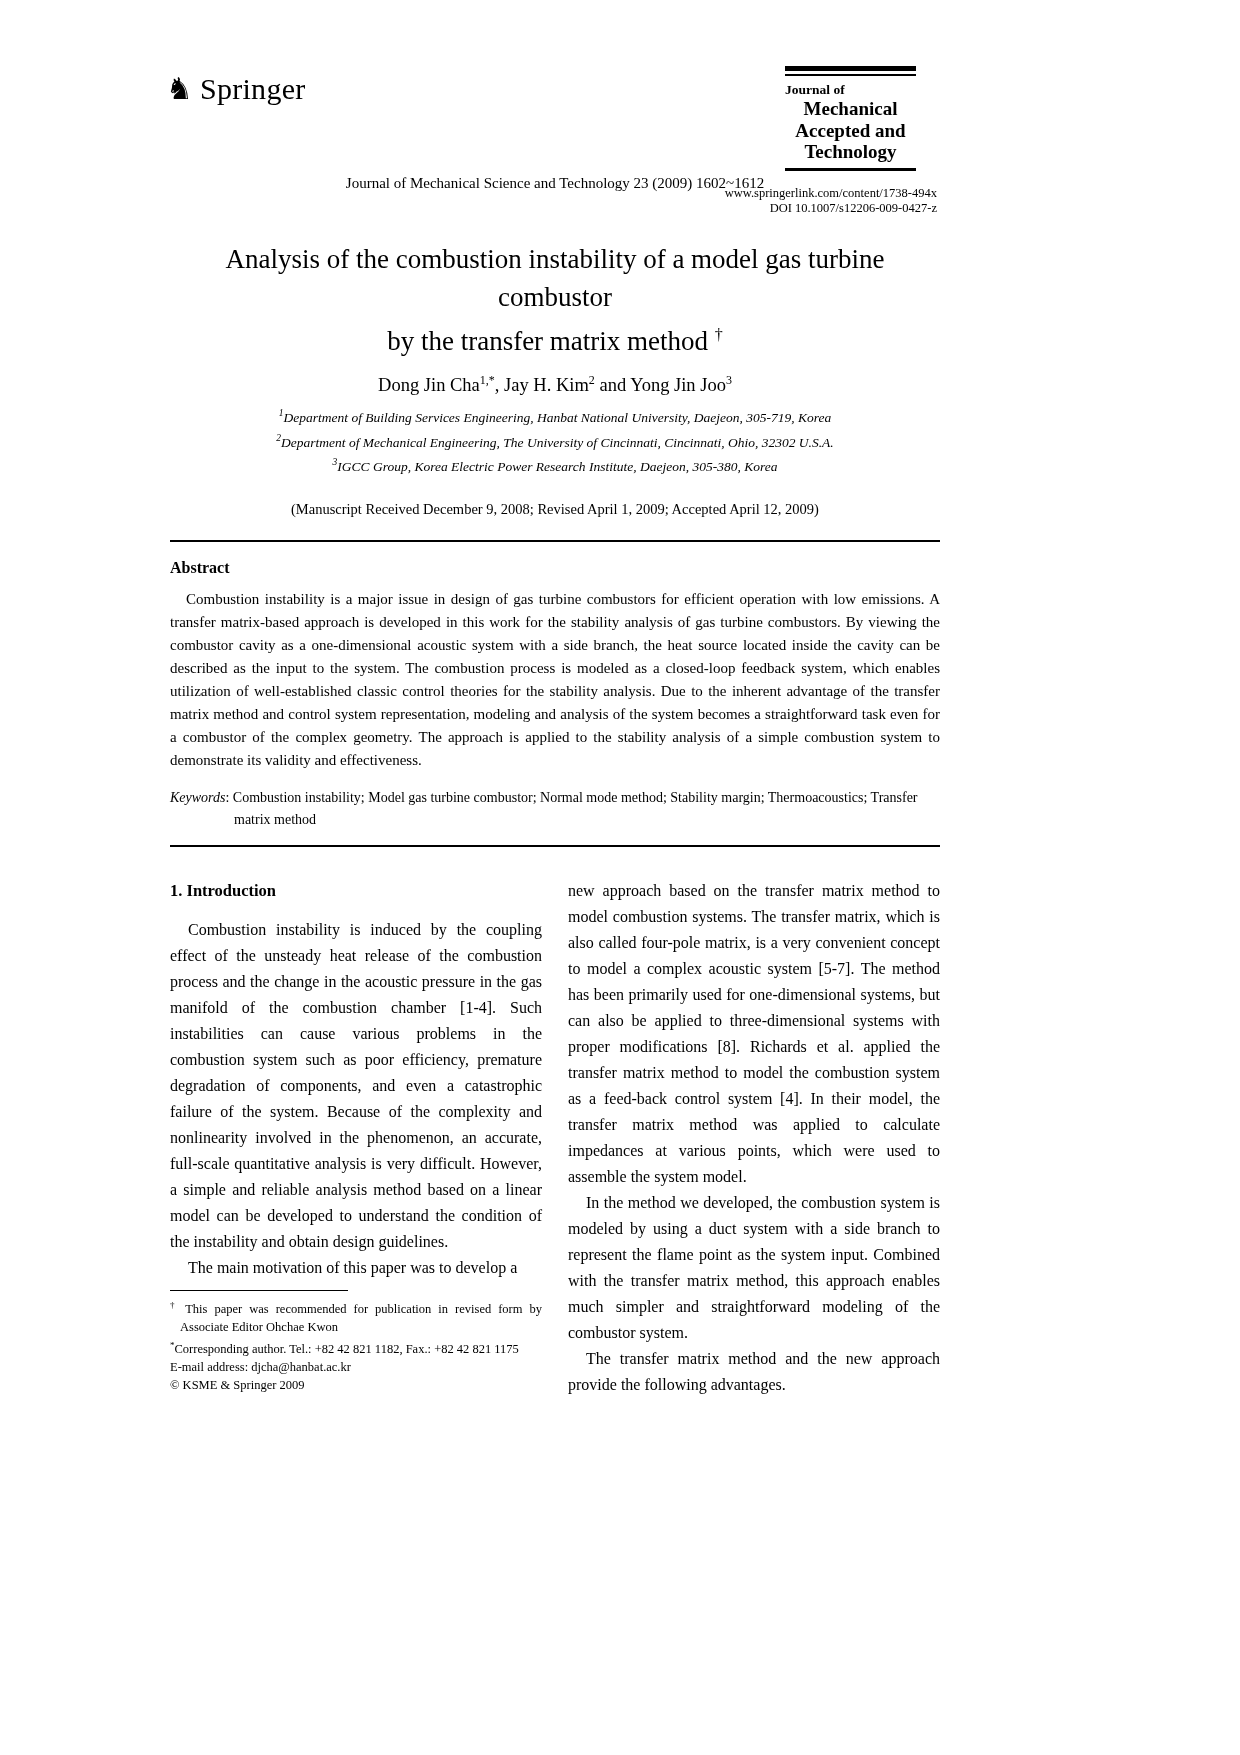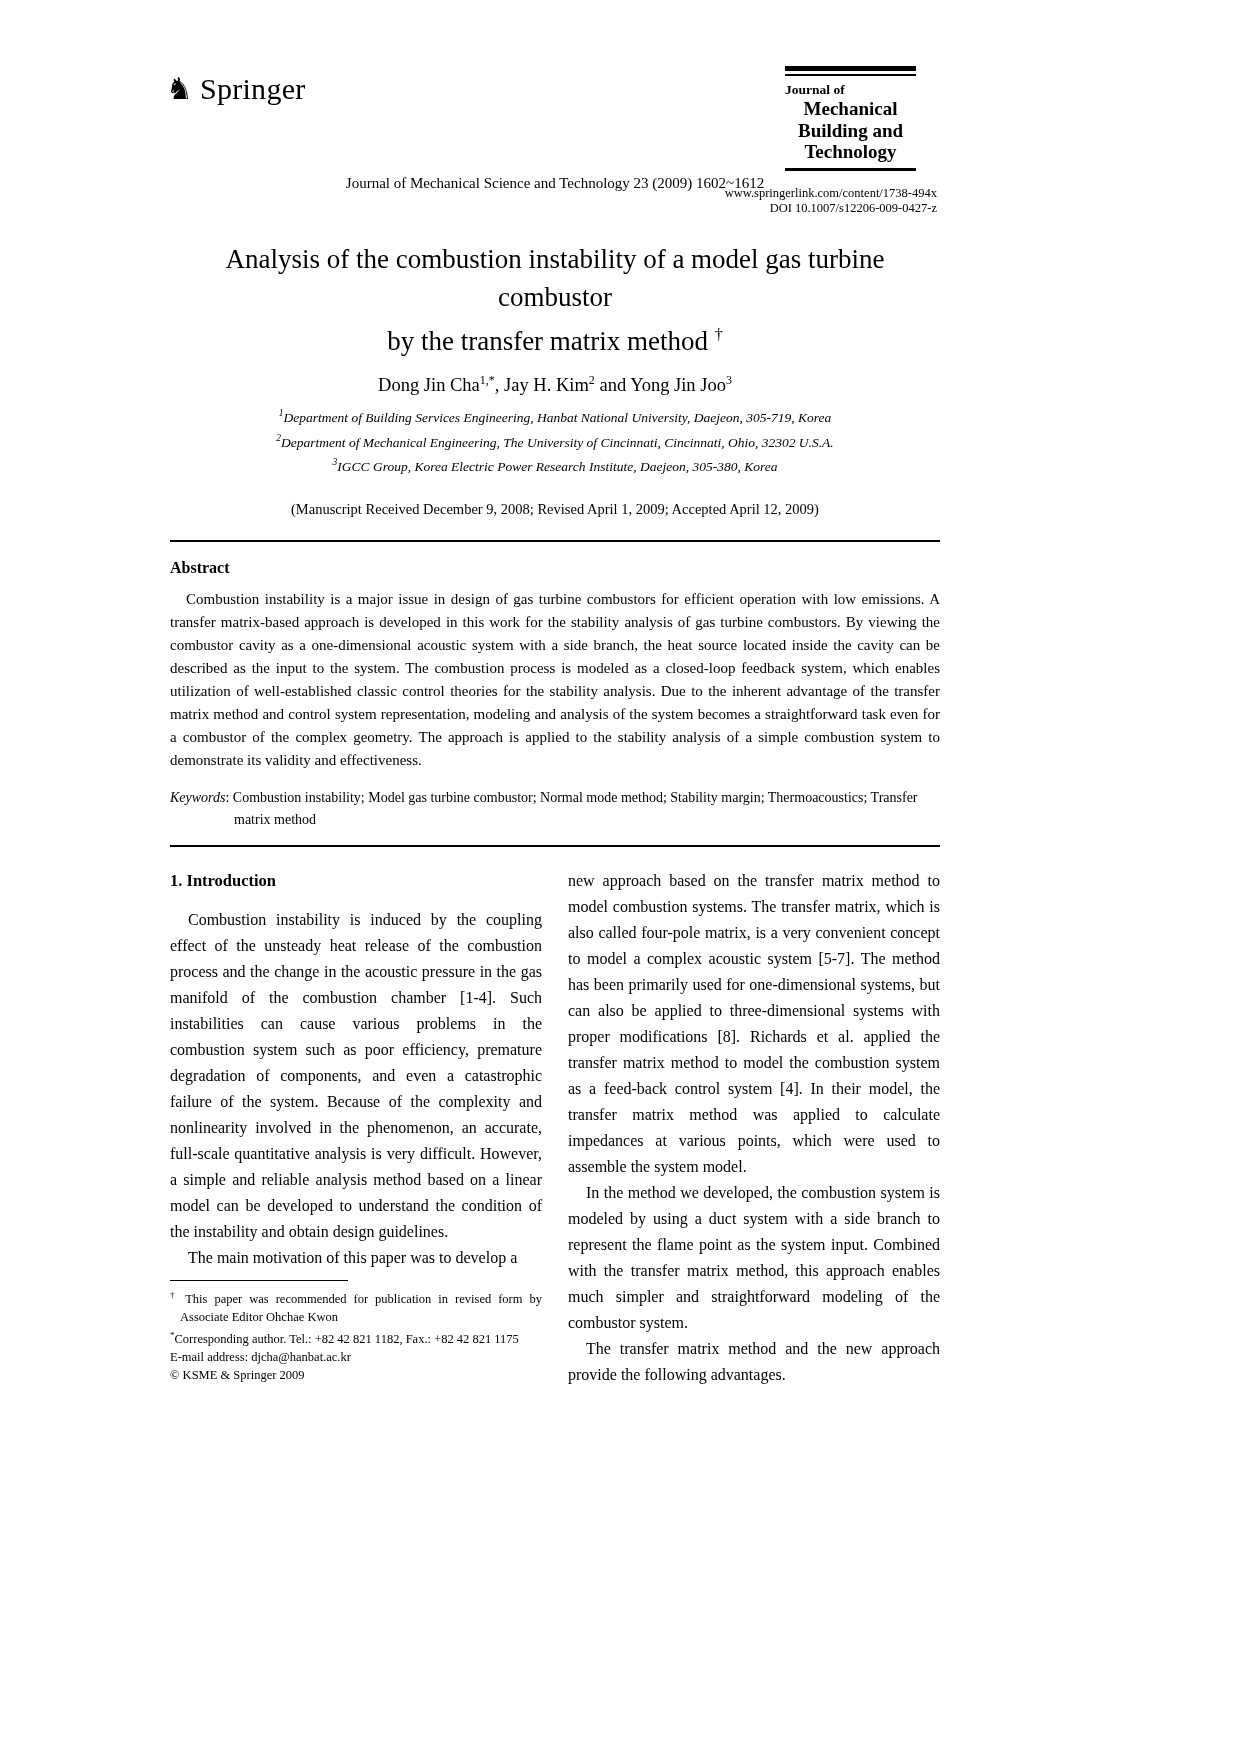--- a/index.html
+++ b/index.html
@@ -53,21 +53,21 @@
     text-align: justify; text-indent: 16px;
   }
 
   .keywords {
     margin-top: 15px; font-size: 14px; line-height: 22px;
     padding-left: 64px; text-indent: -64px;
   }
   .keywords .kw-label { font-style: italic; }
 
   
-  .columns { margin-top: 21px; display: flex; gap: 26px; }
+  .columns { margin-top: 31px; display: flex; gap: 26px; }
   .col { width: 372px; font-size: 16px; line-height: 26px; text-align: justify; }
 
   .section-heading { font-weight: bold; font-size: 16.5px; margin-bottom: 13px; text-align: left; }
   .para-indent { text-indent: 18px; }
 
   .footnote { margin-top: 9px; }
   .footnote-rule { width: 178px; border: none; border-top: 1px solid #000; margin-bottom: 5px; }
   .fn-line { font-size: 12.5px; line-height: 18px; text-align: left; }
   .fn-hang { padding-left: 10px; text-indent: -10px; text-align: justify; }
   .fn-line sup { font-size: 9px; }
@@ -78,21 +78,21 @@
 <div class="springer-logo">
   <span class="springer-icon">♞</span>
   <span class="springer-wordmark">Springer</span>
 </div>
 
 <div class="journal-box">
   <div class="jb-bar-thick"></div>
   <div class="jb-bar-thin"></div>
   <div class="jb-kicker">Journal of</div>
   <div class="jb-title">Mechanical</div>
-  <div class="jb-title">Building and</div>
+  <div class="jb-title">Accepted and</div>
   <div class="jb-title">Technology</div>
   <div class="jb-bar-bottom"></div>
 </div>
 
 <div class="citation">Journal of Mechanical Science and Technology 23 (2009) 1602~1612</div>
 
 <div class="links">
   <div>www.springerlink.com/content/1738-494x</div>
   <div>DOI 10.1007/s12206-009-0427-z</div>
 </div>

